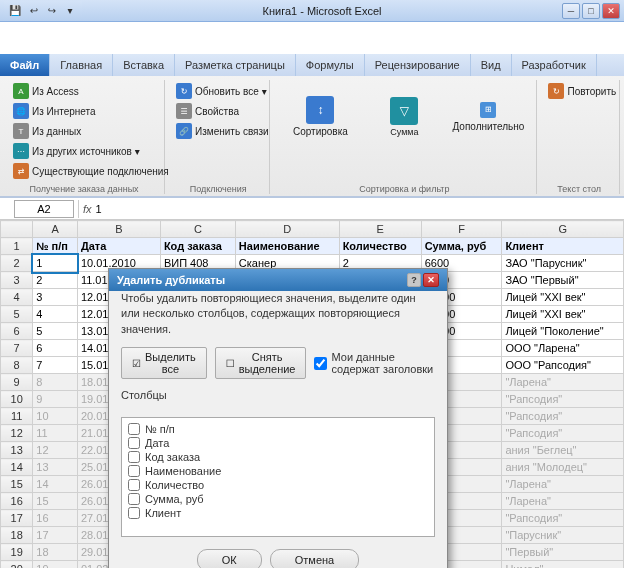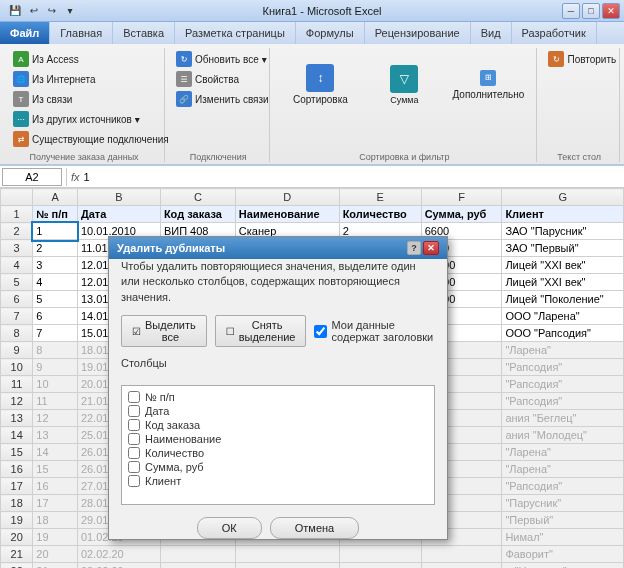--- a/index.html
+++ b/index.html
@@ -33,20 +33,21 @@
       font-size: 9px;
       display: flex; align-items: center; justify-content: center;
       cursor: pointer;
       color: #333;
     }
 
     
     .ribbon {
       background: linear-gradient(to bottom, #f5f5f5, #e8e8e8);
       border-bottom: 2px solid #b8c8e0;
+      margin-top: 32px;
     }
     .ribbon-tabs {
       display: flex;
       background: linear-gradient(to bottom, #dce8f8, #c8d8f0);
       height: 22px;
     }
     .ribbon-tab {
       padding: 3px 10px;
       font-size: 11px;
       cursor: pointer;
@@ -132,21 +133,21 @@
       font-size: 14px;
     }
 
     
     .formula-bar {
       display: flex;
       align-items: center;
       height: 22px;
       border-bottom: 1px solid #ccc;
       background: #fff;
-      padding: 0 2px;
+      padding: 0 14px;
     }
     .cell-ref {
       width: 60px;
       border: 1px solid #aaa;
       height: 18px;
       padding: 0 4px;
       font-size: 11px;
       text-align: center;
     }
     .formula-divider {
@@ -371,21 +372,21 @@
         <div class="ribbon-btn-small">
           <span class="ribbon-icon icon-green">A</span>
           <span>Из Access</span>
         </div>
         <div class="ribbon-btn-small">
           <span class="ribbon-icon icon-blue">🌐</span>
           <span>Из Интернета</span>
         </div>
         <div class="ribbon-btn-small">
           <span class="ribbon-icon icon-gray">T</span>
-          <span>Из связи</span>
+          <span>Из данных</span>
         </div>
         <div class="ribbon-btn-small">
           <span class="ribbon-icon icon-teal">⋯</span>
           <span>Из других источников ▾</span>
         </div>
         <div class="ribbon-btn-small">
           <span class="ribbon-icon icon-orange">⇄</span>
           <span>Существующие подключения</span>
         </div>
       </div>

